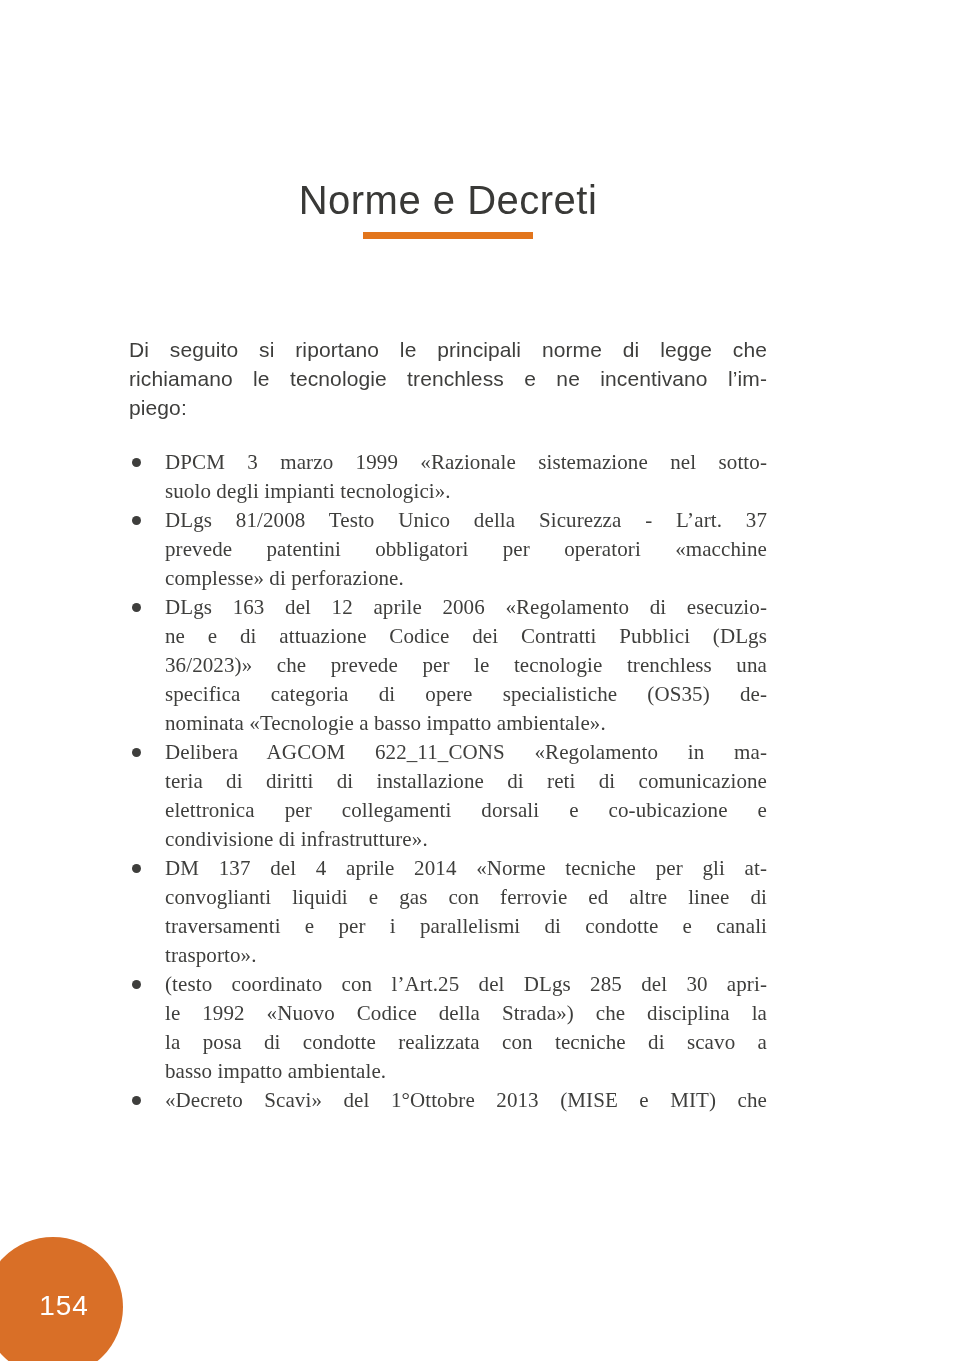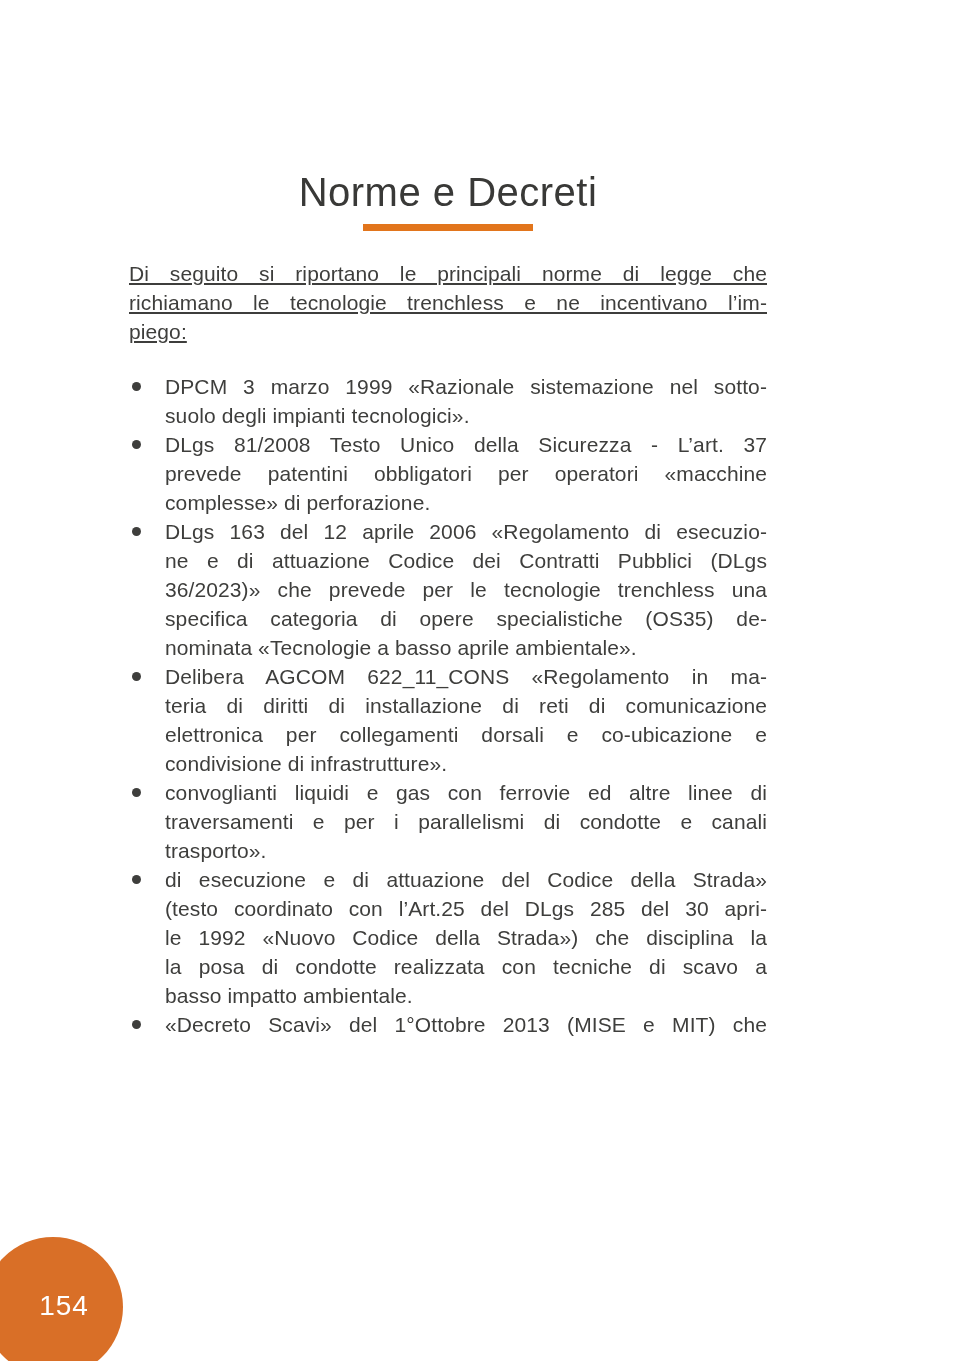--- a/index.html
+++ b/index.html
@@ -5,21 +5,21 @@
   html, body { margin: 0; padding: 0; }
   body {
     width: 964px; height: 1361px;
     background: #ffffff;
     position: relative;
     overflow: hidden;
     font-family: "Liberation Sans", sans-serif;
   }
   .content {
     position: absolute;
-    left: 129px; top: 4px;
+    left: 129px; top: 12px;
     width: 638px;
   }
   .doc-title {
     margin: 164px 0 0 0;
     font-size: 40px;
     line-height: 48px;
     font-weight: 400;
     letter-spacing: 0.5px;
     text-align: center;
     color: #393937;
@@ -28,32 +28,33 @@
     width: 170px; height: 7px;
     margin: 8px auto 0 auto;
     background: #e2751c;
   }
   .body-text {
     font-size: 21px;
     line-height: 29px;
     letter-spacing: 0.1px;
     color: #3e3e3c;
   }
-  .intro { margin-top: 28px; text-decoration: underline; }
+  .intro { margin-top: 96px; }
   .tline { text-align: justify; text-align-last: justify; }
   .tline:last-child { text-align-last: left; }
   .justify-last .tline:last-child { text-align-last: justify; }
   ul.norms-list {
     list-style: none;
     margin: 26px 0 0 0;
     padding: 0;
   }
   ul.norms-list li {
     position: relative;
     padding-left: 36px;
+    font-family: Liberation Serif, serif;
   }
   .bullet-dot {
     position: absolute;
     left: 3px; top: 10px;
     width: 9px; height: 9px;
     border-radius: 50%;
     background: #3e3e3c;
   }
   .page-circle {
     position: absolute;
@@ -106,44 +107,44 @@
             <div class="tline">complesse» di perforazione.</div>
           </div>
       </li>
       <li>
         <span class="bullet-dot"></span>
         <div>
             <div class="tline">DLgs 163 del 12 aprile 2006 «Regolamento di esecuzio-</div>
             <div class="tline">ne e di attuazione Codice dei Contratti Pubblici (DLgs</div>
             <div class="tline">36/2023)» che prevede per le tecnologie trenchless una</div>
             <div class="tline">specifica categoria di opere specialistiche (OS35) de-</div>
-            <div class="tline">nominata «Tecnologie a basso aprile ambientale».</div>
+            <div class="tline">nominata «Tecnologie a basso impatto ambientale».</div>
           </div>
       </li>
       <li>
         <span class="bullet-dot"></span>
         <div>
             <div class="tline">Delibera AGCOM 622_11_CONS «Regolamento in ma-</div>
             <div class="tline">teria di diritti di installazione di reti di comunicazione</div>
             <div class="tline">elettronica per collegamenti dorsali e co-ubicazione e</div>
             <div class="tline">condivisione di infrastrutture».</div>
           </div>
       </li>
       <li>
         <span class="bullet-dot"></span>
         <div>
+            <div class="tline">DM 137 del 4 aprile 2014 «Norme tecniche per gli at-</div>
             <div class="tline">convoglianti liquidi e gas con ferrovie ed altre linee di</div>
             <div class="tline">traversamenti e per i parallelismi di condotte e canali</div>
             <div class="tline">trasporto».</div>
           </div>
       </li>
       <li>
         <span class="bullet-dot"></span>
         <div>
-            <div class="tline">di esecuzione e di attuazione del Codice della Strada»</div>
             <div class="tline">(testo coordinato con l’Art.25 del DLgs 285 del 30 apri-</div>
             <div class="tline">le 1992 «Nuovo Codice della Strada») che disciplina la</div>
             <div class="tline">la posa di condotte realizzata con tecniche di scavo a</div>
             <div class="tline">basso impatto ambientale.</div>
           </div>
       </li>
       <li class="justify-last">
         <span class="bullet-dot"></span>
         <div>
             <div class="tline">«Decreto Scavi» del 1°Ottobre 2013 (MISE e MIT) che</div>

